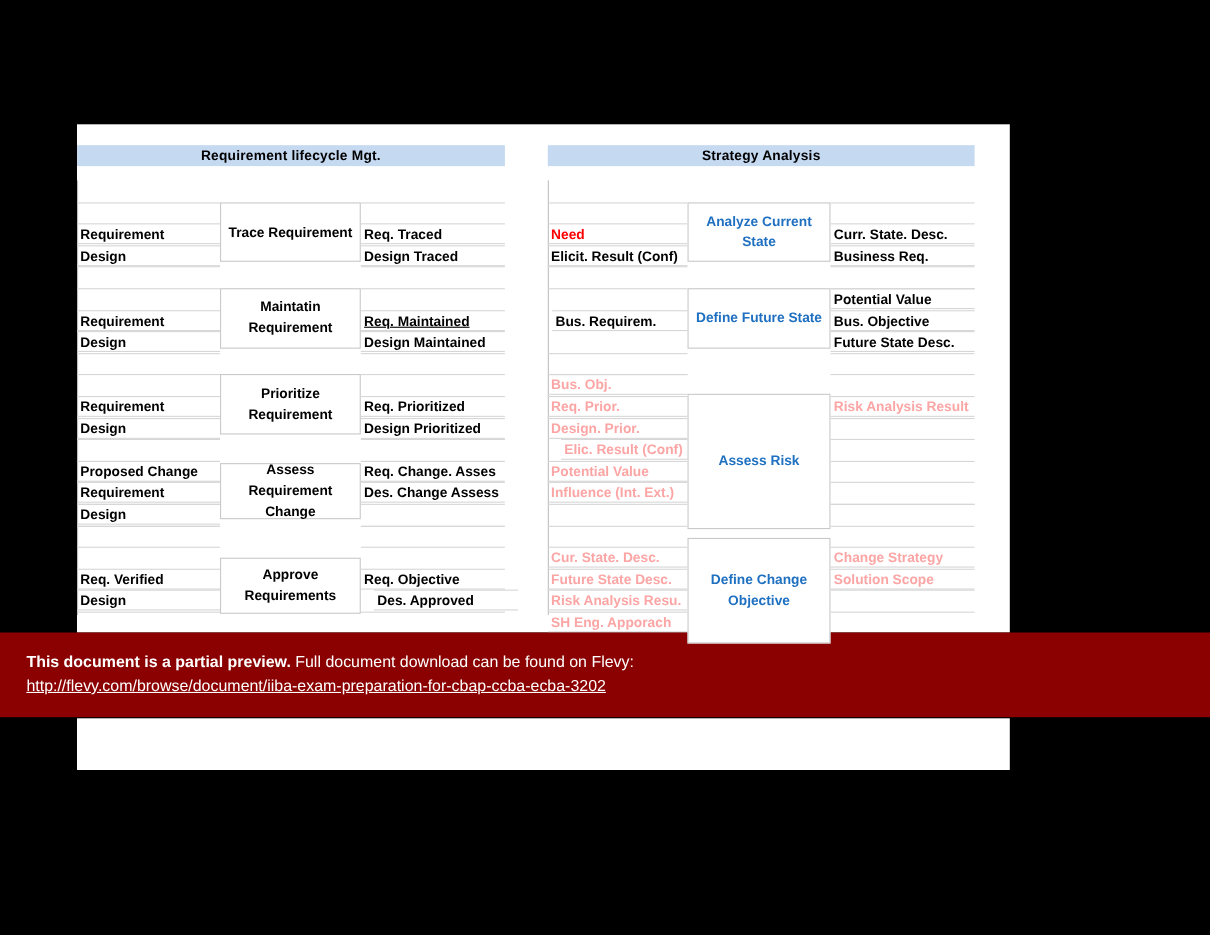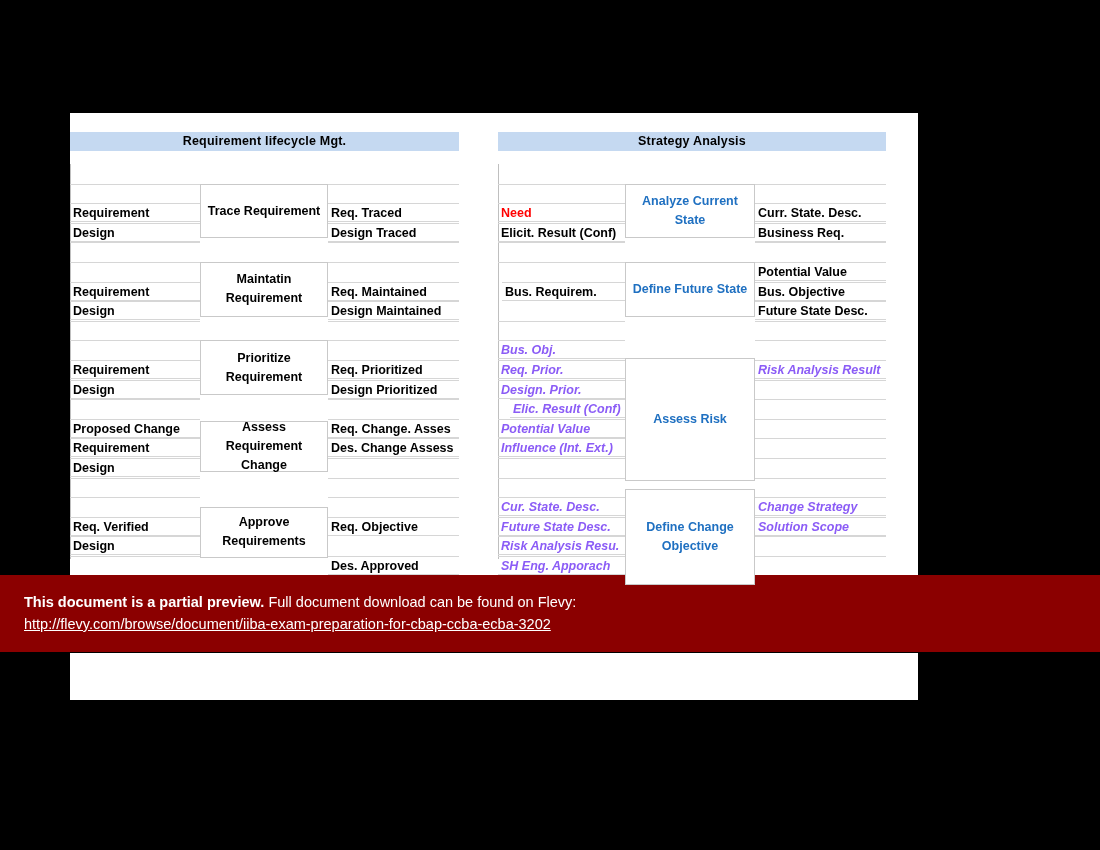--- a/index.html
+++ b/index.html
@@ -84,21 +84,21 @@
     line-height: 19px;
     font-size: 12.5px;
     font-weight: bold;
     color: #000000;
     white-space: nowrap;
     border-bottom: 1px solid #d6d6d6;
     border-top: 1px solid #d6d6d6;
     padding-left: 3px;
     background: transparent;
   }
-  .cell.blue { color: #8b5cf6; font-style: italic; }
+  .cell.blue { color: #fca5a5; }
   .cell.red  { color: #ff0000; }
 
   
   .rule {
     position: absolute;
     height: 1px;
     background: #d6d6d6;
   }
 
   
@@ -131,38 +131,38 @@
     <div class="panel-header">Requirement lifecycle Mgt.</div>
     <div class="grid" id="grid-left">
       <div class="vrule" style="left:0px;"></div>
     <div class="cell" style="left: 0px; width: 130px; top: 39.2px;">Requirement</div>
         <div class="cell" style="left: 0px; width: 130px; top: 58.8px;">Design</div>
         <div class="cell" style="left: 258px; width: 131px; top: 39.2px;">Req. Traced</div>
         <div class="cell" style="left: 258px; width: 131px; top: 58.8px;">Design Traced</div>
         <div class="pbox" style="left: 130px; width: 128px; top: 19.6px; height: 54.88px;">Trace Requirement</div>
         <div class="cell" style="left: 0px; width: 130px; top: 117.6px;">Requirement</div>
         <div class="cell" style="left: 0px; width: 130px; top: 137.2px;">Design</div>
-        <div class="cell" style="left: 258px; width: 131px; top: 117.6px;">Req. Maintained</div>
+        <div class="cell" style="left: 258px; width: 131px; top: 117.6px; text-decoration: underline;">Req. Maintained</div>
         <div class="cell" style="left: 258px; width: 131px; top: 137.2px;">Design Maintained</div>
         <div class="pbox" style="left: 130px; width: 128px; top: 98px; height: 54.88px;">Maintatin Requirement</div>
         <div class="cell" style="left: 0px; width: 130px; top: 196px;">Requirement</div>
         <div class="cell" style="left: 0px; width: 130px; top: 215.6px;">Design</div>
         <div class="cell" style="left: 258px; width: 131px; top: 196px;">Req. Prioritized</div>
         <div class="cell" style="left: 258px; width: 131px; top: 215.6px;">Design Prioritized</div>
         <div class="pbox" style="left: 130px; width: 128px; top: 176.4px; height: 54.88px;">Prioritize Requirement</div>
         <div class="cell" style="left: 0px; width: 130px; top: 254.8px;">Proposed Change</div>
         <div class="cell" style="left: 0px; width: 130px; top: 274.4px;">Requirement</div>
         <div class="cell" style="left: 0px; width: 130px; top: 294px;">Design</div>
         <div class="cell" style="left: 258px; width: 131px; top: 254.8px;">Req. Change. Asses</div>
         <div class="cell" style="left: 258px; width: 131px; top: 274.4px;">Des. Change Assess</div>
         <div class="pbox" style="left: 130px; width: 128px; top: 256.76px; height: 50.96px;">Assess Requirement Change</div>
         <div class="cell" style="left: 0px; width: 130px; top: 352.8px;">Req. Verified</div>
         <div class="cell" style="left: 0px; width: 130px; top: 372.4px;">Design</div>
         <div class="cell" style="left: 258px; width: 131px; top: 352.8px;">Req. Objective</div>
-        <div class="cell" style="left: 258px; width: 131px; top: 372.4px; margin-top: 20px;">Des. Approved</div>
+        <div class="cell" style="left: 270px; width: 131px; top: 372.4px;">Des. Approved</div>
         <div class="pbox" style="left: 130px; width: 128px; top: 343px; height: 50.96px;">Approve Requirements</div>
         <div class="rule" style="left: 0px; width: 130px; top: 19.6px;"></div>
         <div class="rule" style="left: 258px; width: 131px; top: 19.6px;"></div>
         <div class="rule" style="left: 0px; width: 130px; top: 78.4px;"></div>
         <div class="rule" style="left: 258px; width: 131px; top: 78.4px;"></div>
         <div class="rule" style="left: 0px; width: 130px; top: 98px;"></div>
         <div class="rule" style="left: 258px; width: 131px; top: 98px;"></div>
         <div class="rule" style="left: 0px; width: 130px; top: 156.8px;"></div>
         <div class="rule" style="left: 258px; width: 131px; top: 156.8px;"></div>
         <div class="rule" style="left: 0px; width: 130px; top: 176.4px;"></div>

